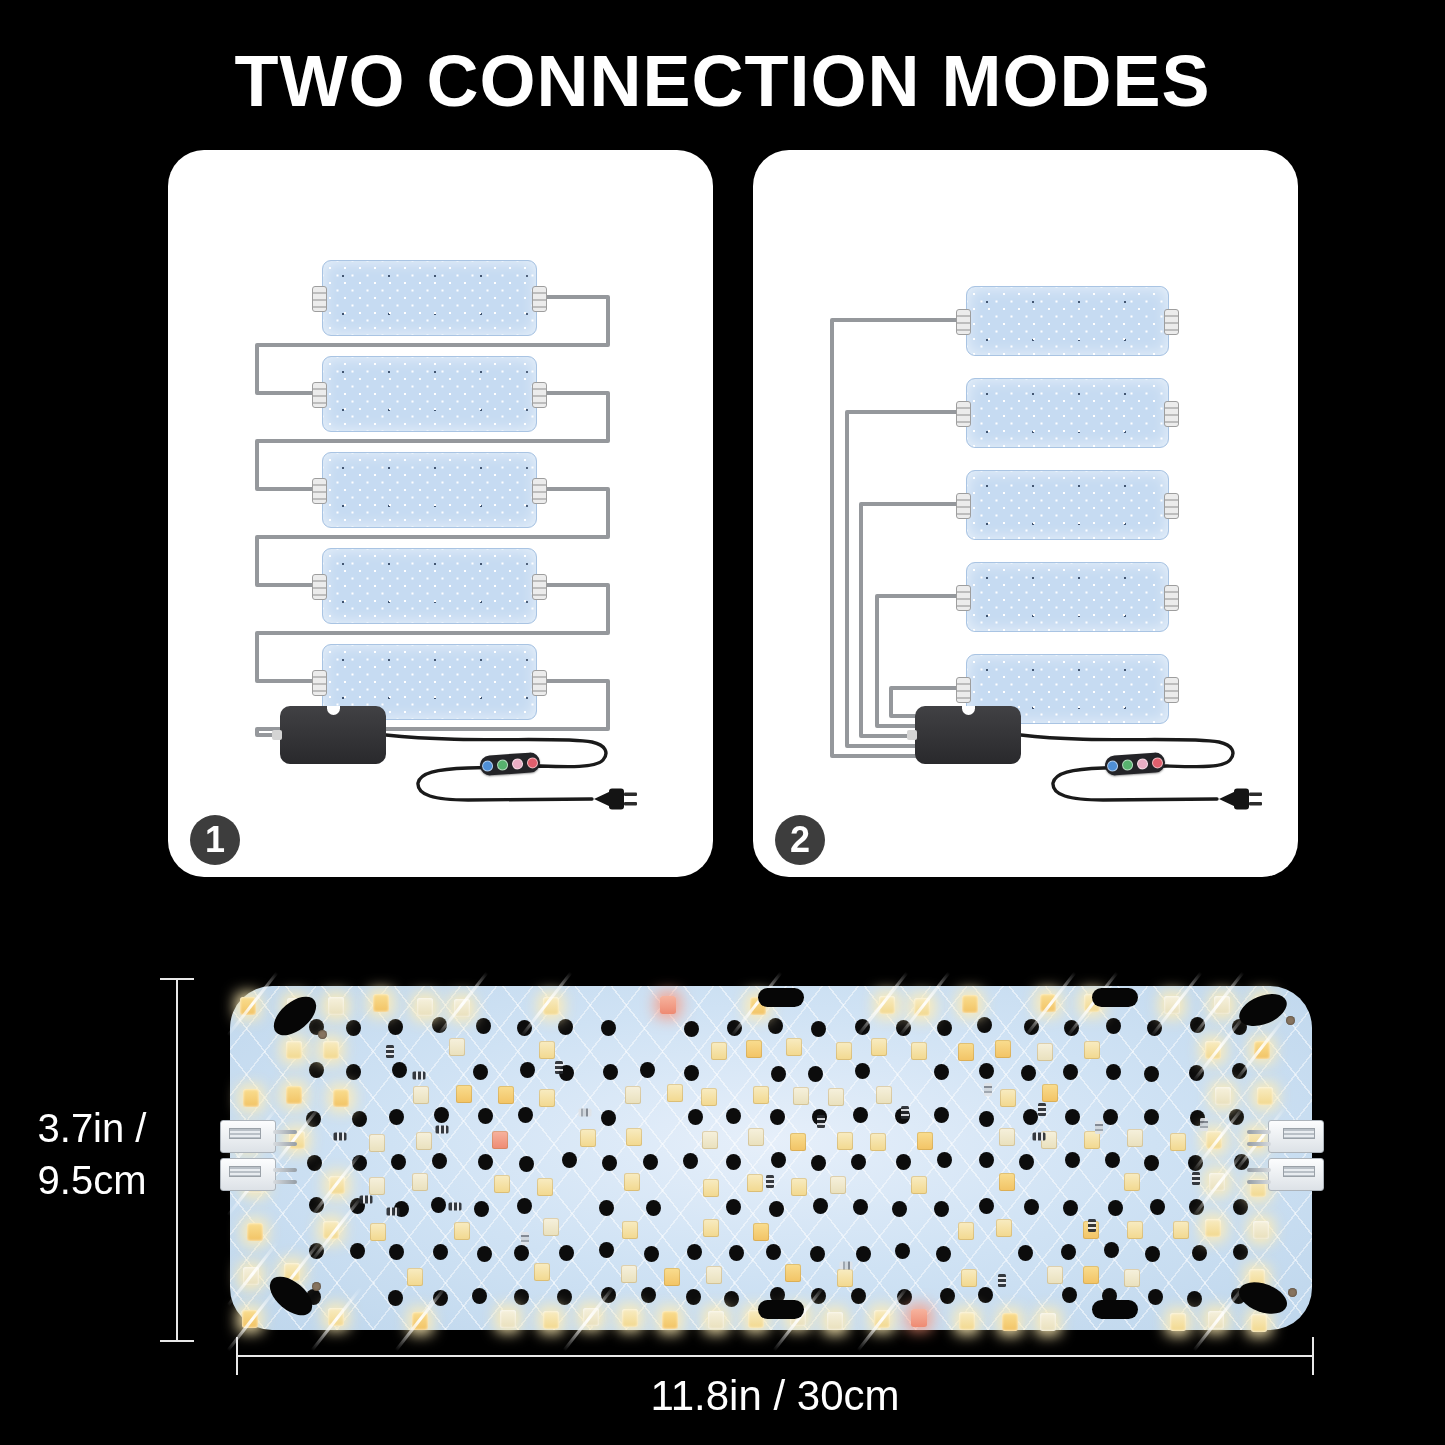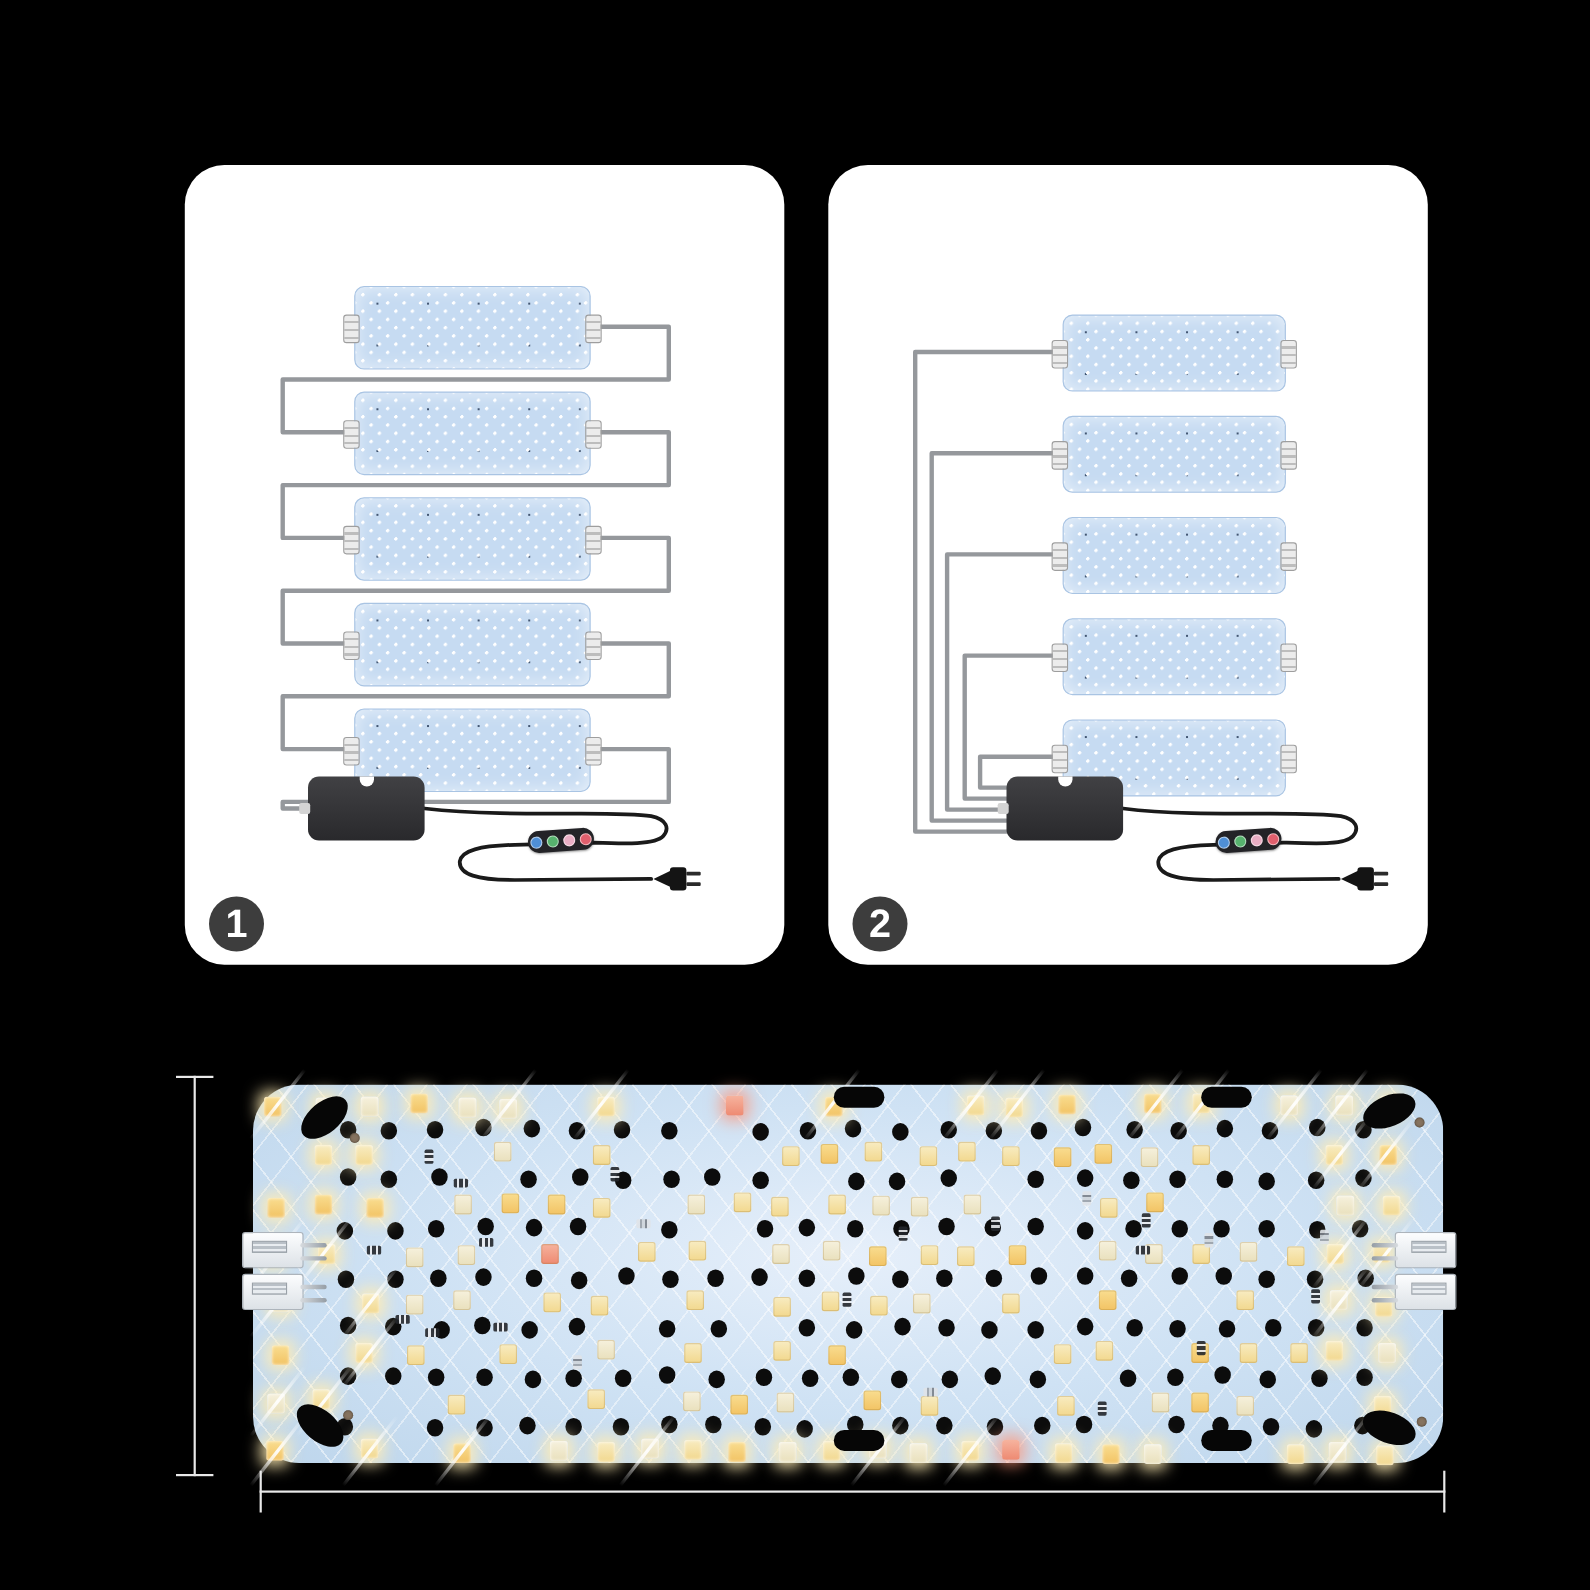--- a/index.html
+++ b/index.html
@@ -81,20 +81,21 @@
   .hdim::before{left:0;} .hdim::after{right:0;}
   .dimV{position:absolute;left:14px;top:1102px;width:156px;text-align:center;color:#fff;
         font-size:40px;line-height:1.3;}
   .dimH{position:absolute;left:236px;top:1372px;width:1078px;text-align:center;color:#fff;
         font-size:42px;}
 </style>
 </head>
 <body>
 
 <div class="stage">
+  <h1 class="title">TWO CONNECTION MODES</h1>
 
   <section class="card left">
     <div class="diagram">
         <svg width="545" height="727">
           <path d="M 373 147 L 440 147 L 440 195 L 89 195 L 89 243 L 148 243" class="wire"></path>
           <path d="M 373 243 L 440 243 L 440 291 L 89 291 L 89 339 L 148 339" class="wire"></path>
           <path d="M 373 339 L 440 339 L 440 387 L 89 387 L 89 435 L 148 435" class="wire"></path>
           <path d="M 373 435 L 440 435 L 440 483 L 89 483 L 89 531 L 148 531" class="wire"></path>
           <path d="M 373 531 L 440 531 L 440 579 L 89 579 L 89 585 L 112 585" class="wire"></path>
           <path d="M218 585 C300 594 390 586 424 592 C438 595 441 603 435 610 C428 618 400 617 372 616 L300 618 C268 619 252 623 250 633 C249 645 266 650 300 650 L424 649" class="cable"></path>
@@ -563,14 +564,19 @@
         </div>
         <div class="house">
           <div class="slot"></div>
           <div class="pin" style="top: 9px;"></div>
           <div class="pin" style="top: 21px;"></div>
         </div>
       </div>
     </div>
 
   <div class="vdim"></div>
+  <div class="dimV">
+    <div>3.7in /</div>
+    <div>9.5cm</div>
+  </div>
   <div class="hdim"></div>
+  <div class="dimH">11.8in / 30cm</div>
 </div>
 
 </body></html>

